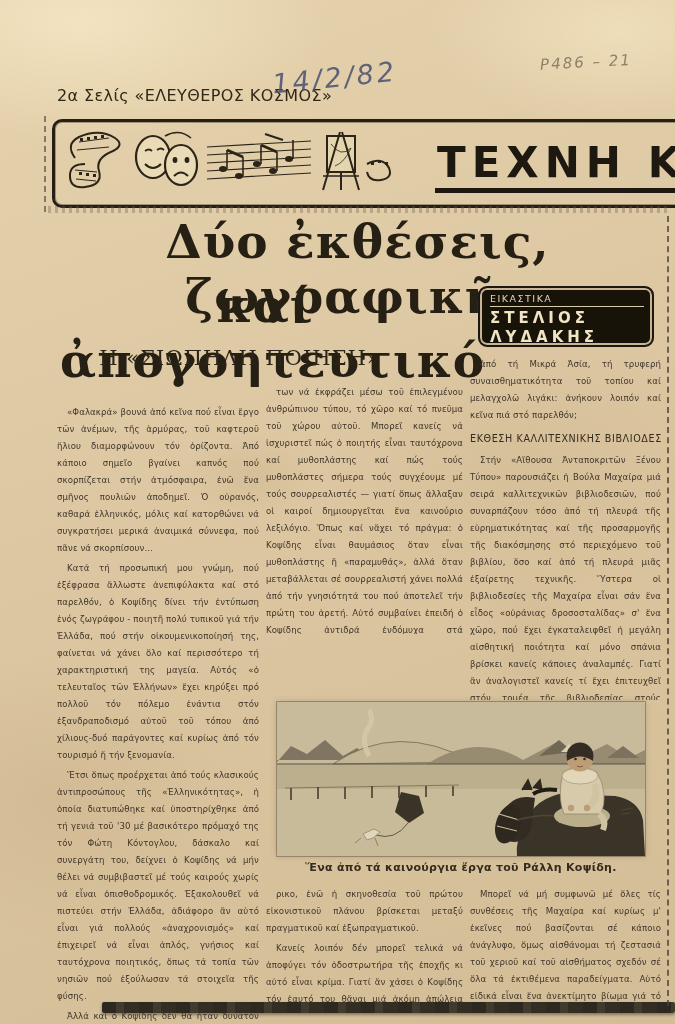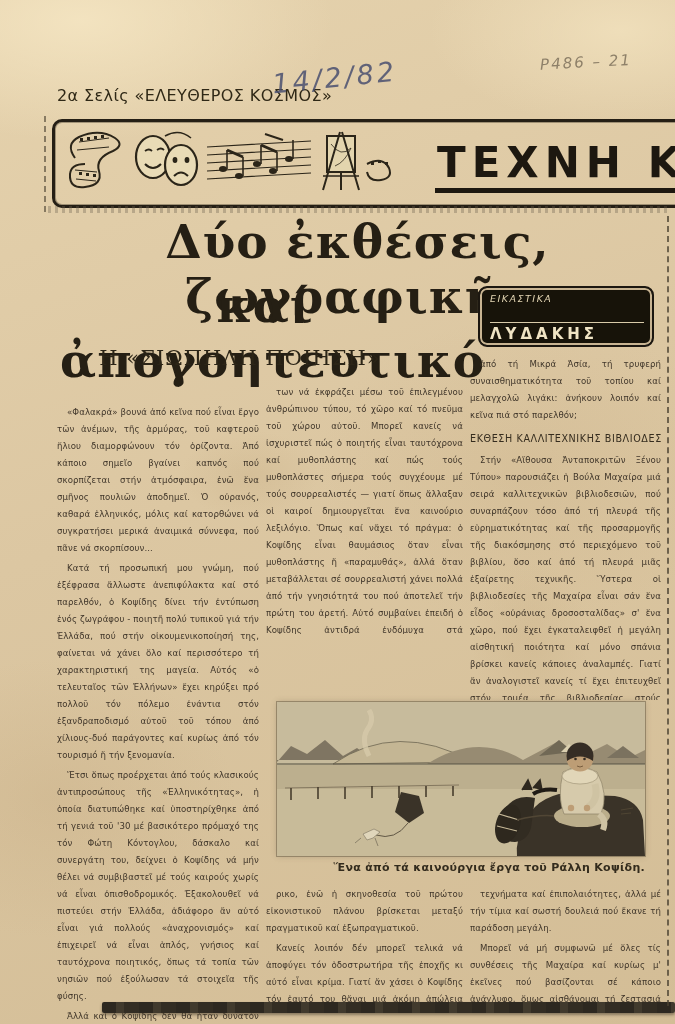--- a/index.html
+++ b/index.html
@@ -59,21 +59,21 @@
   .headline.l2{left:60px;top:278px;width:410px;font-size:47px;}
   
   .author-box{
     position:absolute;left:478px;top:286px;width:176px;height:61px;
     border:2px solid #1c1710;border-radius:9px;background:#171309;
     box-shadow:0 0 0 2px rgba(220,199,162,.9) inset;
     padding:0;box-sizing:border-box;overflow:hidden;
   }
   .author-kicker{
     margin:5px 8px 2px 10px;font-size:9.5px;color:#e4d6b4;letter-spacing:1.5px;
-    border-bottom:1px solid #d9cba9;padding-bottom:18px;font-style:italic;
+    border-bottom:1px solid #d9cba9;padding-bottom:2px;
   }
   .author-name{
     margin:1px 0 0 10px;font-size:15px;font-weight:bold;color:#f0e4c4;letter-spacing:4px;
   }
   
   .subhead{
     position:absolute;left:78px;top:346px;width:324px;margin:0;
     font-family:"DejaVu Serif",serif;font-weight:normal;font-size:21px;
     letter-spacing:1px;color:#2c2517;text-align:center;
   }
@@ -93,21 +93,21 @@
     margin:6px 0 5px 0;font-size:9.6px;font-weight:normal;letter-spacing:.6px;
     color:#352c1e;text-indent:0;white-space:nowrap;
   }
   
   .photo{
     position:absolute;left:277px;top:702px;width:368px;height:154px;margin:0;
     outline:1px solid rgba(110,96,72,.55);box-shadow:0 0 6px rgba(90,76,55,.3);
   }
   .caption{
     position:absolute;left:277px;top:861px;width:368px;
-    font-size:11px;font-weight:bold;color:#332b1d;text-align:right;letter-spacing:.3px;
+    font-size:11px;font-weight:bold;color:#332b1d;text-align:center;letter-spacing:.3px;
   }
   
   .edge-band{
     position:absolute;left:102px;top:1002px;width:573px;height:11px;border-radius:2px;
     background:repeating-linear-gradient(90deg,#2d2820 0 14px,#413a2d 14px 22px,#332d23 22px 37px);
     box-shadow:0 2px 3px rgba(60,50,35,.5);
   }
   .rule-right{
     position:absolute;left:667px;top:216px;height:790px;width:0;
     border-left:2px dashed #4a4131;opacity:.75;
@@ -190,22 +190,22 @@
     <div class="banner-underline"></div>
   </div>
 
   <div class="bleed-strip"></div>
 
   <h1 class="headline l1">Δύο ἐκθέσεις, ζωγραφικῆς</h1>
   <h1 class="headline l2">καί ἀπογοητευτικό</h1>
 
   <div class="author-box">
     <div class="author-kicker">ΕΙΚΑΣΤΙΚΑ</div>
+    <div class="author-name">ΣΤΕΛΙΟΣ</div>
     <div class="author-name">ΛΥΔΑΚΗΣ</div>
-    <div class="author-name">ΣΤΕΛΙΟΣ</div>
   </div>
 
   <h2 class="subhead">Η «ΣΙΩΠΗΛΗ ΠΟΙΗΣΗ»</h2>
 
   <div class="col col1">
       <p>«Φαλακρά» βουνά ἀπό κεῖνα πού εἶναι ἔργο τῶν ἀνέμων, τῆς ἁρμύρας, τοῦ καφτεροῦ ἥλιου διαμορφώνουν τόν ὁρίζοντα. Ἀπό κάποιο σημεῖο βγαίνει καπνός πού σκορπίζεται στήν ἀτμόσφαιρα, ἐνῶ ἕνα σμῆνος πουλιῶν ἀποδημεῖ. Ὁ οὐρανός, καθαρά ἑλληνικός, μόλις καί κατορθώνει νά συγκρατήσει μερικά ἀναιμικά σύννεφα, πού πᾶνε νά σκορπίσουν...</p>
       <p>Κατά τή προσωπική μου γνώμη, πού ἐξέφρασα ἄλλωστε ἀνεπιφύλακτα καί στό παρελθόν, ὁ Κοψίδης δίνει τήν ἐντύπωση ἑνός ζωγράφου - ποιητῆ πολύ τυπικοῦ γιά τήν Ἑλλάδα, πού στήν οἰκουμενικοποίησή της, φαίνεται νά χάνει ὅλο καί περισσότερο τή χαρακτηριστική της μαγεία. Αὐτός «ὁ τελευταῖος τῶν Ἑλλήνων» ἔχει κηρύξει πρό πολλοῦ τόν πόλεμο ἐνάντια στόν ἐξανδραποδισμό αὐτοῦ τοῦ τόπου ἀπό χίλιους-δυό παράγοντες καί κυρίως ἀπό τόν τουρισμό ἤ τήν ξενομανία.</p>
       <p>Ἔτσι ὅπως προέρχεται ἀπό τούς κλασικούς ἀντιπροσώπους τῆς «Ἑλληνικότητας», ἡ ὁποία διατυπώθηκε καί ὑποστηρίχθηκε ἀπό τή γενιά τοῦ '30 μέ βασικότερο πρόμαχό της τόν Φώτη Κόντογλου, δάσκαλο καί συνεργάτη του, δείχνει ὁ Κοψίδης νά μήν θέλει νά συμβιβαστεῖ μέ τούς καιρούς χωρίς νά εἶναι ὀπισθοδρομικός. Ἐξακολουθεῖ νά πιστεύει στήν Ἑλλάδα, ἀδιάφορο ἄν αὐτό εἶναι γιά πολλούς «ἀναχρονισμός» καί ἐπιχειρεῖ νά εἶναι ἁπλός, γνήσιος καί ταυτόχρονα ποιητικός, ὅπως τά τοπία τῶν νησιῶν πού ἐξούλωσαν τά στοιχεῖα τῆς φύσης.</p>
       <p>Ἀλλά καί ὁ Κοψίδης δέν θά ἦταν δυνατόν νά ἀποφύγει τίς ἀλλοιωτικές ἐπιδράσεις τῆς ἐποχῆς χωρίς βέβαια — σέ καμιά περίπτωση — νά ἀλλοιωθεῖ σέ βάθος. Πάντως ἡ τωρινή του ἔκθεσι στήν «Ἀργώ» παρουσιάζει μερικά κρίσιμα σημεῖα, πού δέν ἀφοροῦν βέβαια μόνο τή γενική χρωματική γκάμα μέ τούς ψυχρούς ἰριδισμούς. Προξενεῖ κατάπληξη πώς ἕνας ζωγράφος τῆς ποιητικῆς στάθμης τοῦ Κοψίδη, γίνεται σέ ὁρισμένες μόνο εὐτυχῶς περιπτώσεις, θύμα μιᾶς «στρατευμένης» καί ἀρκετά ἐπιφανειακῆς ἔκφρασης: Μιά κούκλα πεταμένη σ' ἕνα σκουπιδότοπο ἀπό τόν ὁποῖο προεξέχει ἡ πινακίδα μέ τήν λέξη «ἀπαγορεύεται» εἶναι ὁπωσδήποτε μιά ἀρκετή φθηνή ἀναφορά. «Διακοσμητικές» πυραμίδες ἀπό ἀλλοπρόσαλα στοιχεῖα μέ ἀποκορύφωμά τους κάποιο πρόσωπο, πολύ τυπικό καί ἐνδεικτικό, συγκρατοῦνται κυρίως ἀπό τήν ἐκφραστικότητα ἀκριβῶς τοῦ προσώπου αὐτοῦ καί τή ψυχωμένη του ὀμορφιά. Ἐδῶ φαίνονται οἱ περίφημες ἀρετές τοῦ Κοψίδη, πού δέν πρέπει νά παραγκωνιστοῦν ἡ ἱκανότητά του προπάν-</p>
     </div>
@@ -281,21 +281,20 @@
     </svg>
   </figure>
 
   <div class="caption">Ἕνα ἀπό τά καινούργια ἔργα τοῦ Ράλλη Κοψίδη.</div>
 
   <div class="col col2b">
       <p>ρικο, ἐνῶ ἡ σκηνοθεσία τοῦ πρώτου εἰκονιστικοῦ πλάνου βρίσκεται μεταξύ πραγματικοῦ καί ἐξωπραγματικοῦ.</p>
       <p>Κανείς λοιπόν δέν μπορεῖ τελικά νά ἀποφύγει τόν ὁδοστρωτήρα τῆς ἐποχῆς κι αὐτό εἶναι κρίμα. Γιατί ἄν χάσει ὁ Κοψίδης τόν ἑαυτό του θἄναι μιά ἀκόμη ἀπώλεια στίς τόσες ἄλλες: Ἔτσι ὅπως χάθηκε ἡ μεγάλη παράδοση, ἡ ἁγνή καρδιά τῶν ἀνθρώπων τῆς ὑπαίθρου, ἡ ἀνθρωπιά γιά τήν ὁποία ἀξίζε κάποτε νά θυσιάσει κανείς ὁτιδήποτε. Θυμᾶμαι τά μαγικά νησιά τοῦ Κοψίδη, τά σπίτια</p>
     </div>
   <div class="col col3b">
-      <p>τεχνήματα καί ἐπιπολαιότητες, ἀλλά μέ τήν τίμια καί σωστή δουλειά πού ἔκανε τή παράδοση μεγάλη.</p>
       <p>Μπορεῖ νά μή συμφωνῶ μέ ὅλες τίς συνθέσεις τῆς Μαχαίρα καί κυρίως μ' ἐκεῖνες πού βασίζονται σέ κάποιο ἀνάγλυφο, ὅμως αἰσθάνομαι τή ζεστασιά τοῦ χεριοῦ καί τοῦ αἰσθήματος σχεδόν σέ ὅλα τά ἐκτιθέμενα παραδείγματα. Αὐτό εἰδικά εἶναι ἕνα ἀνεκτίμητο βίωμα γιά τό ὁποῖο πρέπει κανείς νά εἶναι εὐγνώμων.</p>
     </div>
 
   <div class="edge-band"></div>
   <div class="rule-right"></div>
   <div class="rule-left"></div>
 
 </div>
 
 </body></html>

